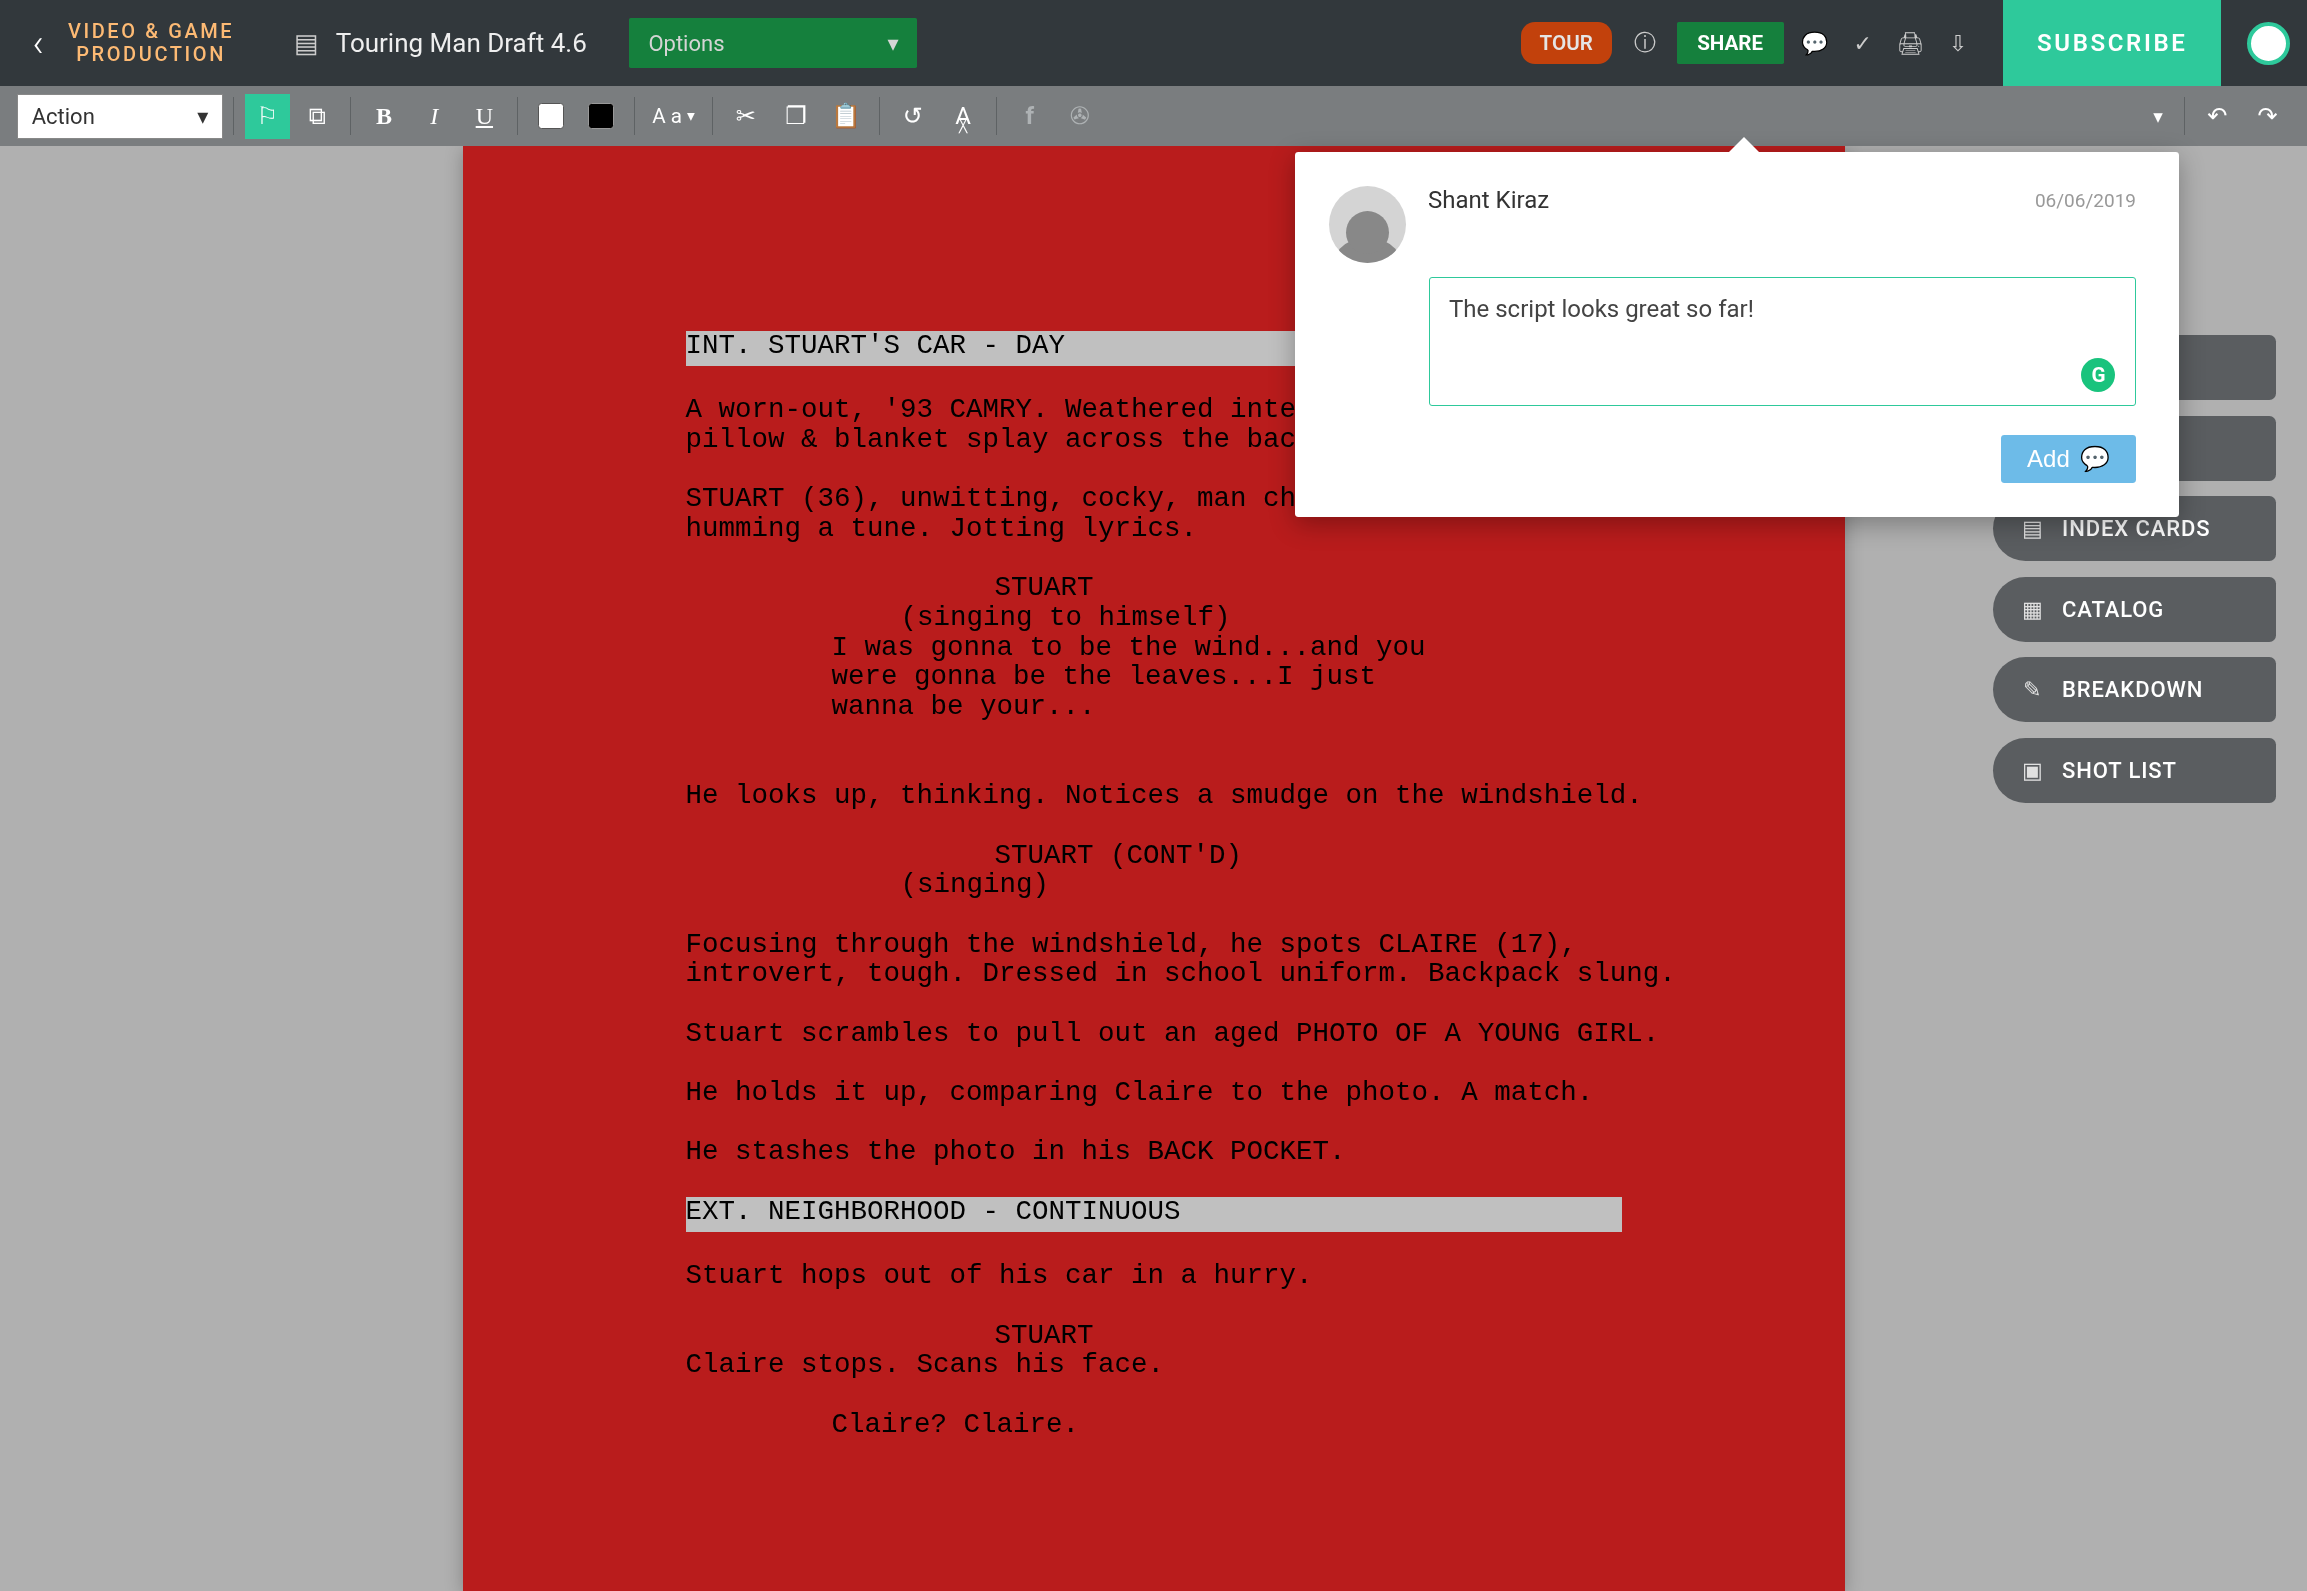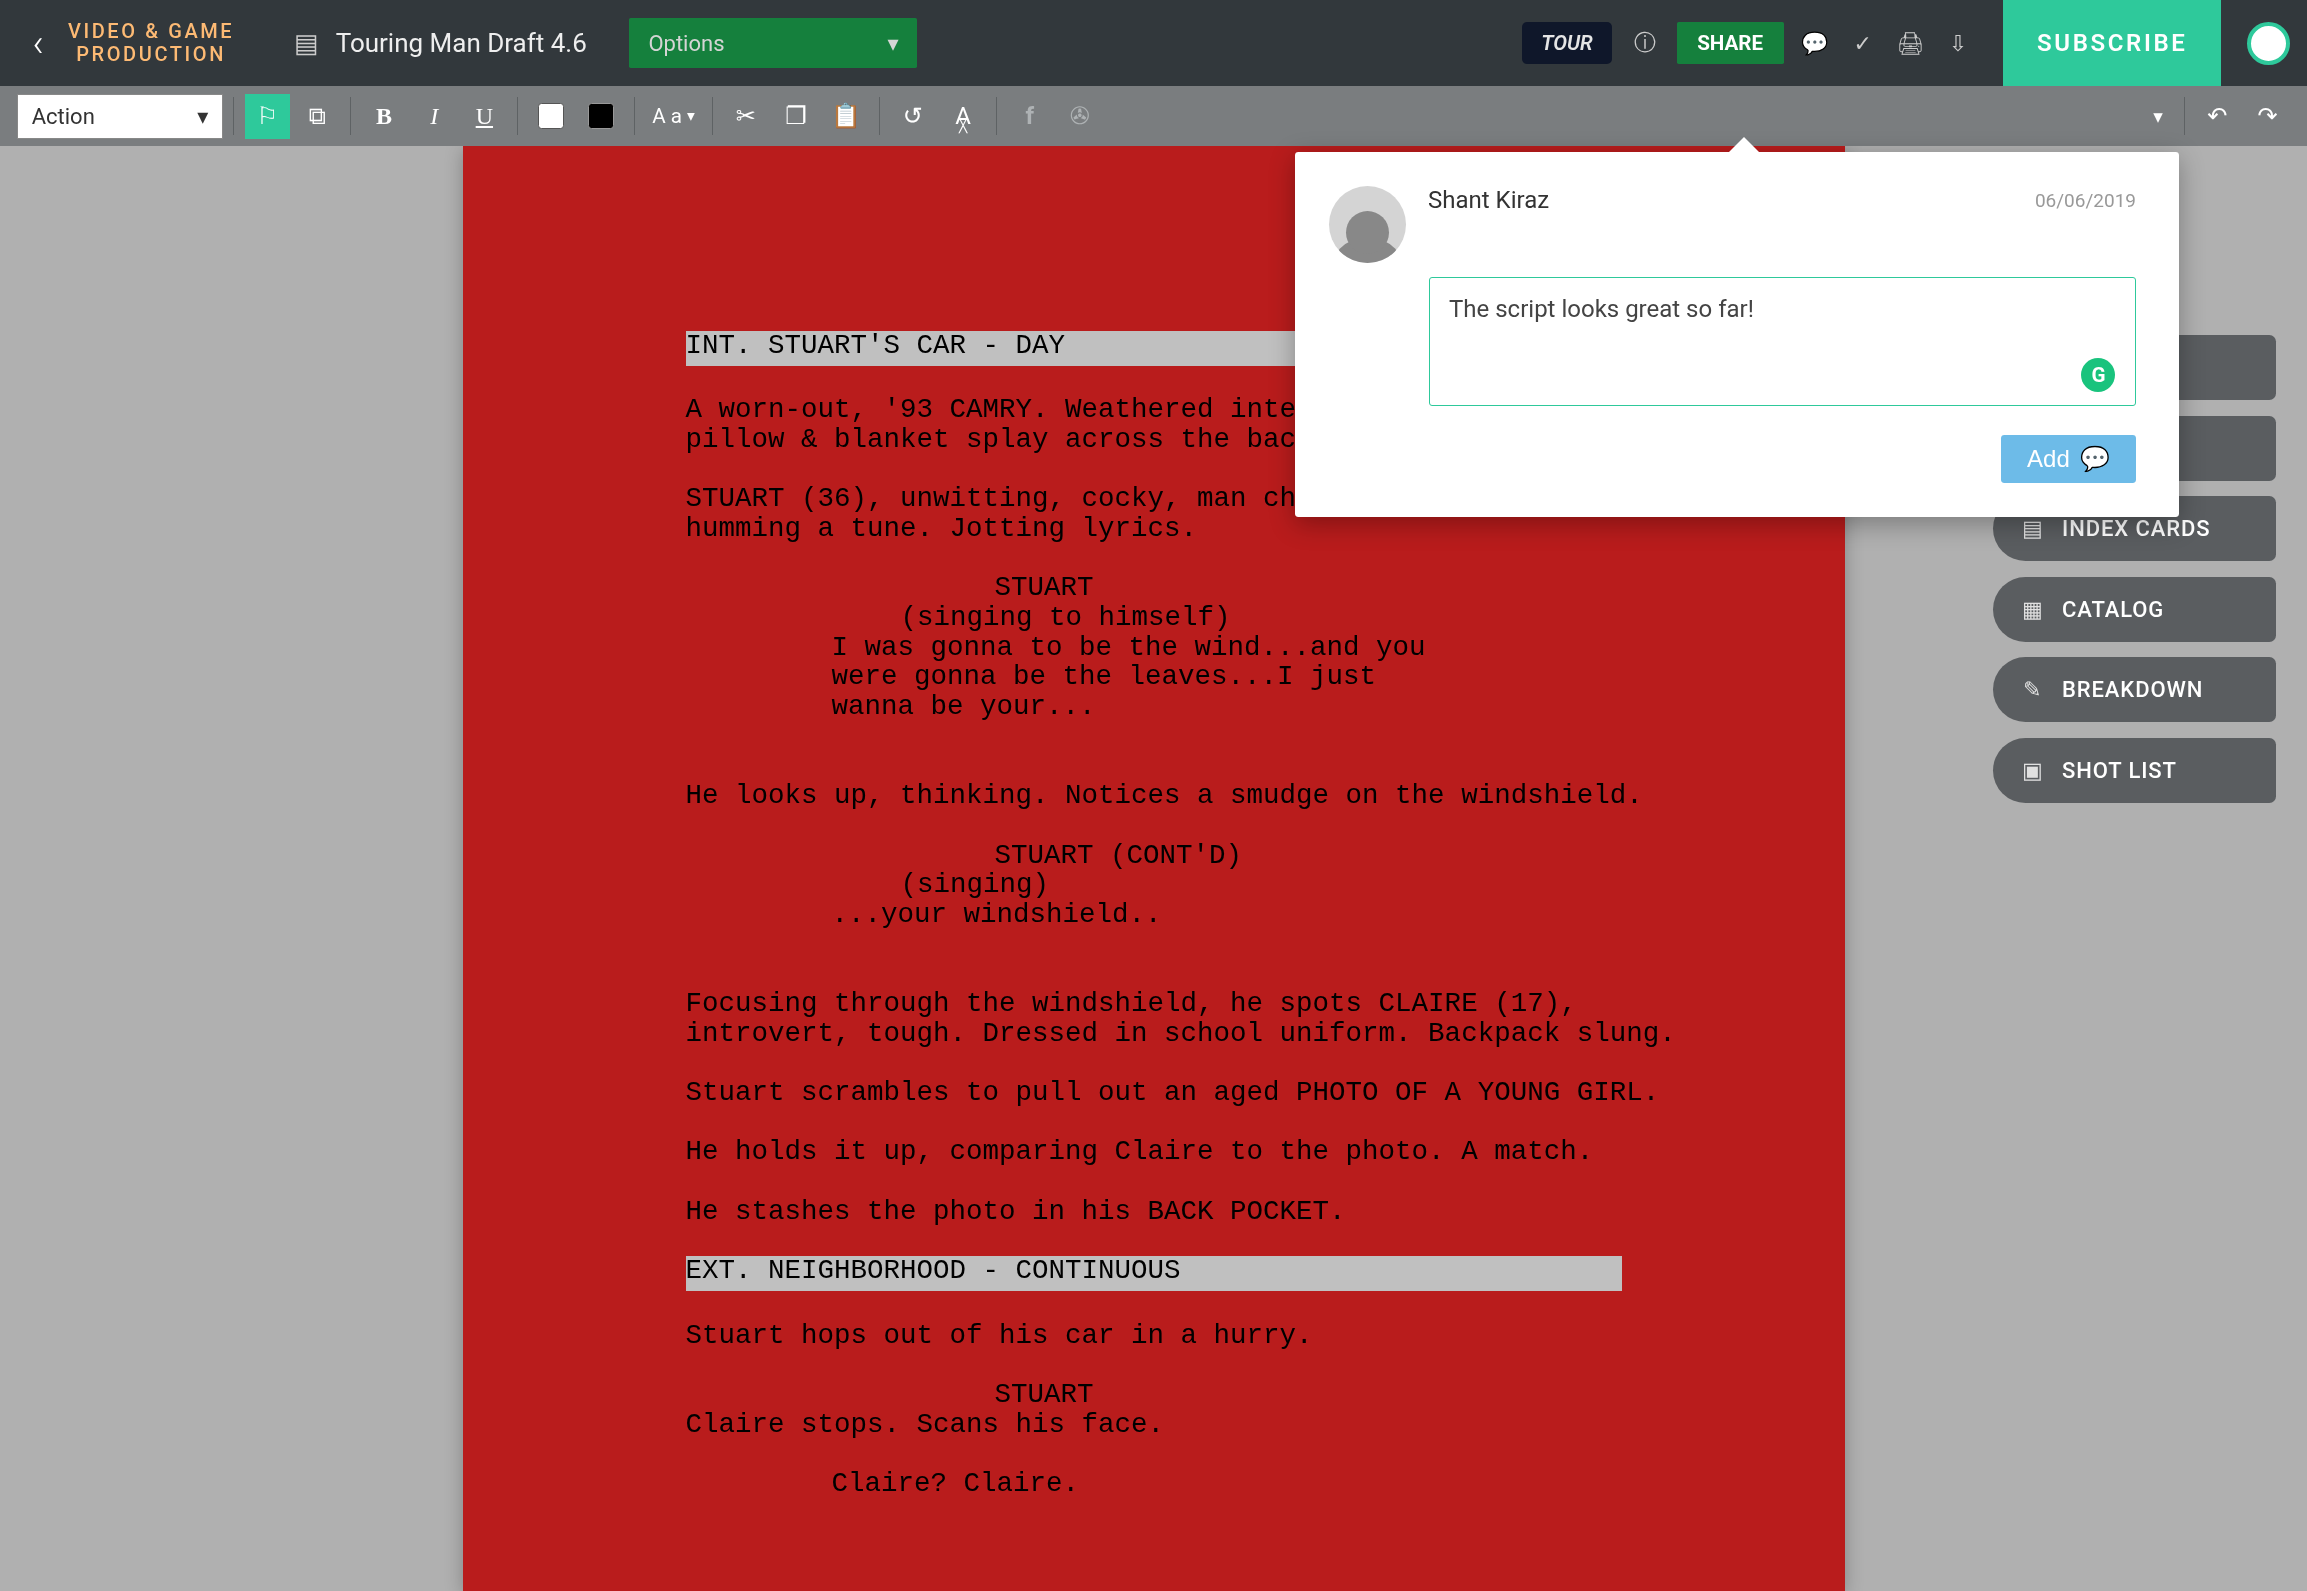--- a/index.html
+++ b/index.html
@@ -58,29 +58,28 @@
   border-radius: 1.7px;
   font-size: 22px;
   padding: 0 19px;
   display: flex;
   align-items: center;
   justify-content: space-between;
   cursor: pointer;
 }
 .header-spacer { flex: 1; }
 .tour-btn {
-  background: #0f172a;
+  background: #c2410c;
   color: #e5e5e5;
   padding: 8.6px 19px;
   font-size: 20.6px;
   font-weight: 600;
-  border-radius: 5px;
+  border-radius: 14px;
   cursor: pointer;
   margin-right: 5.2px;
-  font-style: italic;
 }
 .hdr-icon-btn {
   width: 39px;
   height: 39px;
   display: flex;
   align-items: center;
   justify-content: center;
   color: #ccc;
   font-size: 22px;
   cursor: pointer;
@@ -388,21 +387,20 @@
 <span style="padding-left:309px;">STUART</span>
 <span style="padding-left:215px;">(singing to himself)</span>
 <span style="display:block;padding-left:146px;">I was gonna to be the wind...and you
 were gonna be the leaves...I just
 wanna be your...</span>
 
 <span>He looks up, thinking. Notices a smudge on the windshield.</span>
 
 <span style="padding-left:309px;">STUART (CONT'D)</span>
 <span style="padding-left:215px;">(singing)</span>
-<span style="display:block;padding-left:146px;">...your windshield..</span>
 
 <span>Focusing through the windshield, he spots CLAIRE (17),
 introvert, tough. Dressed in school uniform. Backpack slung.</span>
 
 <span>Stuart scrambles to pull out an aged PHOTO OF A YOUNG GIRL.</span>
 
 <span>He holds it up, comparing Claire to the photo. A match.</span>
 
 <span>He stashes the photo in his BACK POCKET.</span>
 

